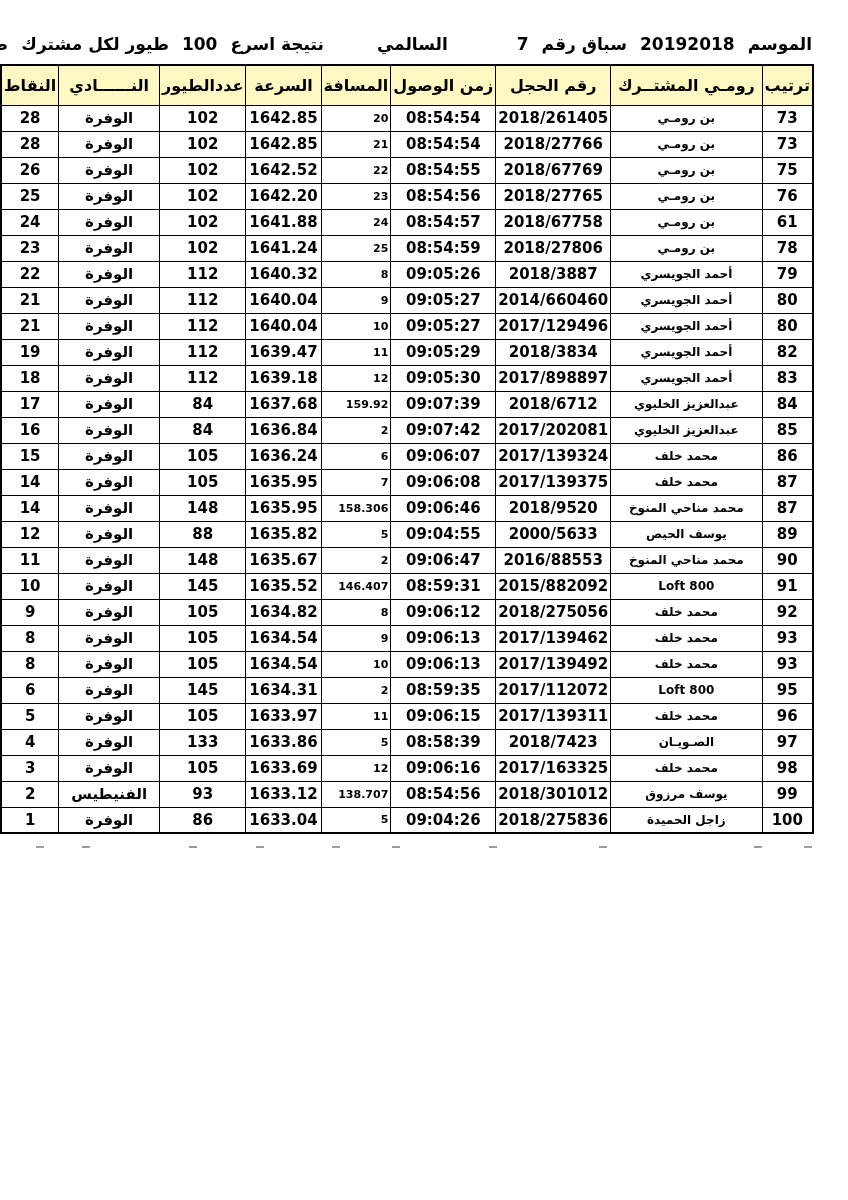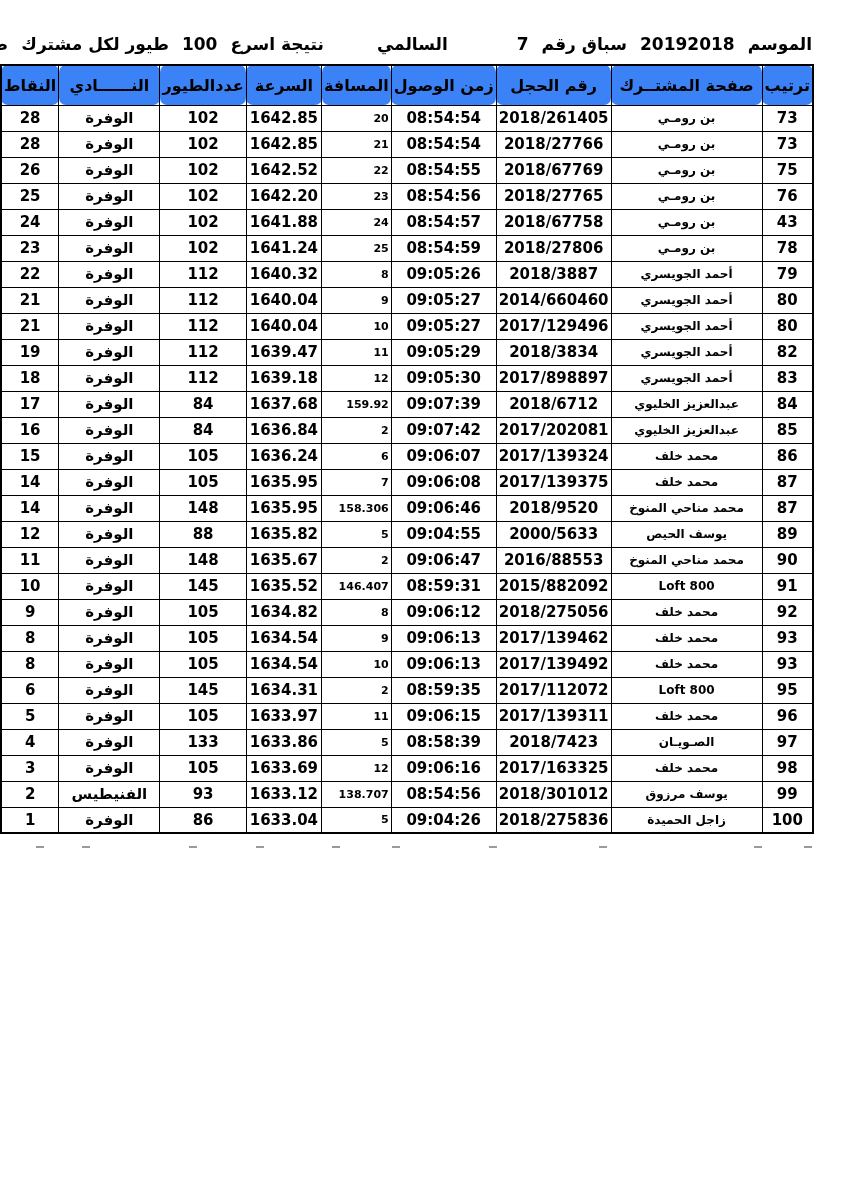--- a/index.html
+++ b/index.html
@@ -40,24 +40,23 @@
   th, td {
     border: 1px solid #000;
     font-weight: 700;
     text-align: center;
     vertical-align: middle;
     padding: 0 2px;
     overflow: hidden;
     white-space: nowrap;
   }
   thead th {
-    background: #3b82f6;
+    background: #fef9c3;
     height: 40px;
     font-size: 16px;
-    border-radius: 7px;
   }
   tbody td { height: 26px; font-size: 15px; }
   td.col-name { font-size: 12px; }
   td.col-distance { font-size: 11px; }
   td.col-ring, td.col-time { direction: ltr; }
   .col-rank     { width: 36px; }
   .col-name     { width: 155px; }
   .col-ring     { width: 110px; }
   .col-time     { width: 97px; }
   .col-distance { width: 60px; text-align: right; }
@@ -91,21 +90,21 @@
     <span>100</span>
     <span>طيور لكل مشترك</span>
     <span>صفحة</span>
 
   </div>
 
   <table class="results">
     <thead>
       <tr>
           <th class="col-rank">ترتيب</th>
-          <th class="col-name">صفحة المشتــرك</th>
+          <th class="col-name">رومـي المشتــرك</th>
           <th class="col-ring">رقم الحجل</th>
           <th class="col-time">زمن الوصول</th>
           <th class="col-distance">المسافة</th>
           <th class="col-speed">السرعة</th>
           <th class="col-birds">عددالطيور</th>
           <th class="col-club">النــــــادي</th>
           <th class="col-points">النقاط</th>
         </tr>
     </thead>
     <tbody>
@@ -147,21 +146,21 @@
           <td class="col-name">بن رومـي</td>
           <td class="col-ring">2018/27765</td>
           <td class="col-time">08:54:56</td>
           <td class="col-distance">23</td>
           <td class="col-speed">1642.20</td>
           <td class="col-birds">102</td>
           <td class="col-club">الوفرة</td>
           <td class="col-points">25</td>
         </tr>
         <tr>
-          <td class="col-rank">43</td>
+          <td class="col-rank">61</td>
           <td class="col-name">بن رومـي</td>
           <td class="col-ring">2018/67758</td>
           <td class="col-time">08:54:57</td>
           <td class="col-distance">24</td>
           <td class="col-speed">1641.88</td>
           <td class="col-birds">102</td>
           <td class="col-club">الوفرة</td>
           <td class="col-points">24</td>
         </tr>
         <tr>

